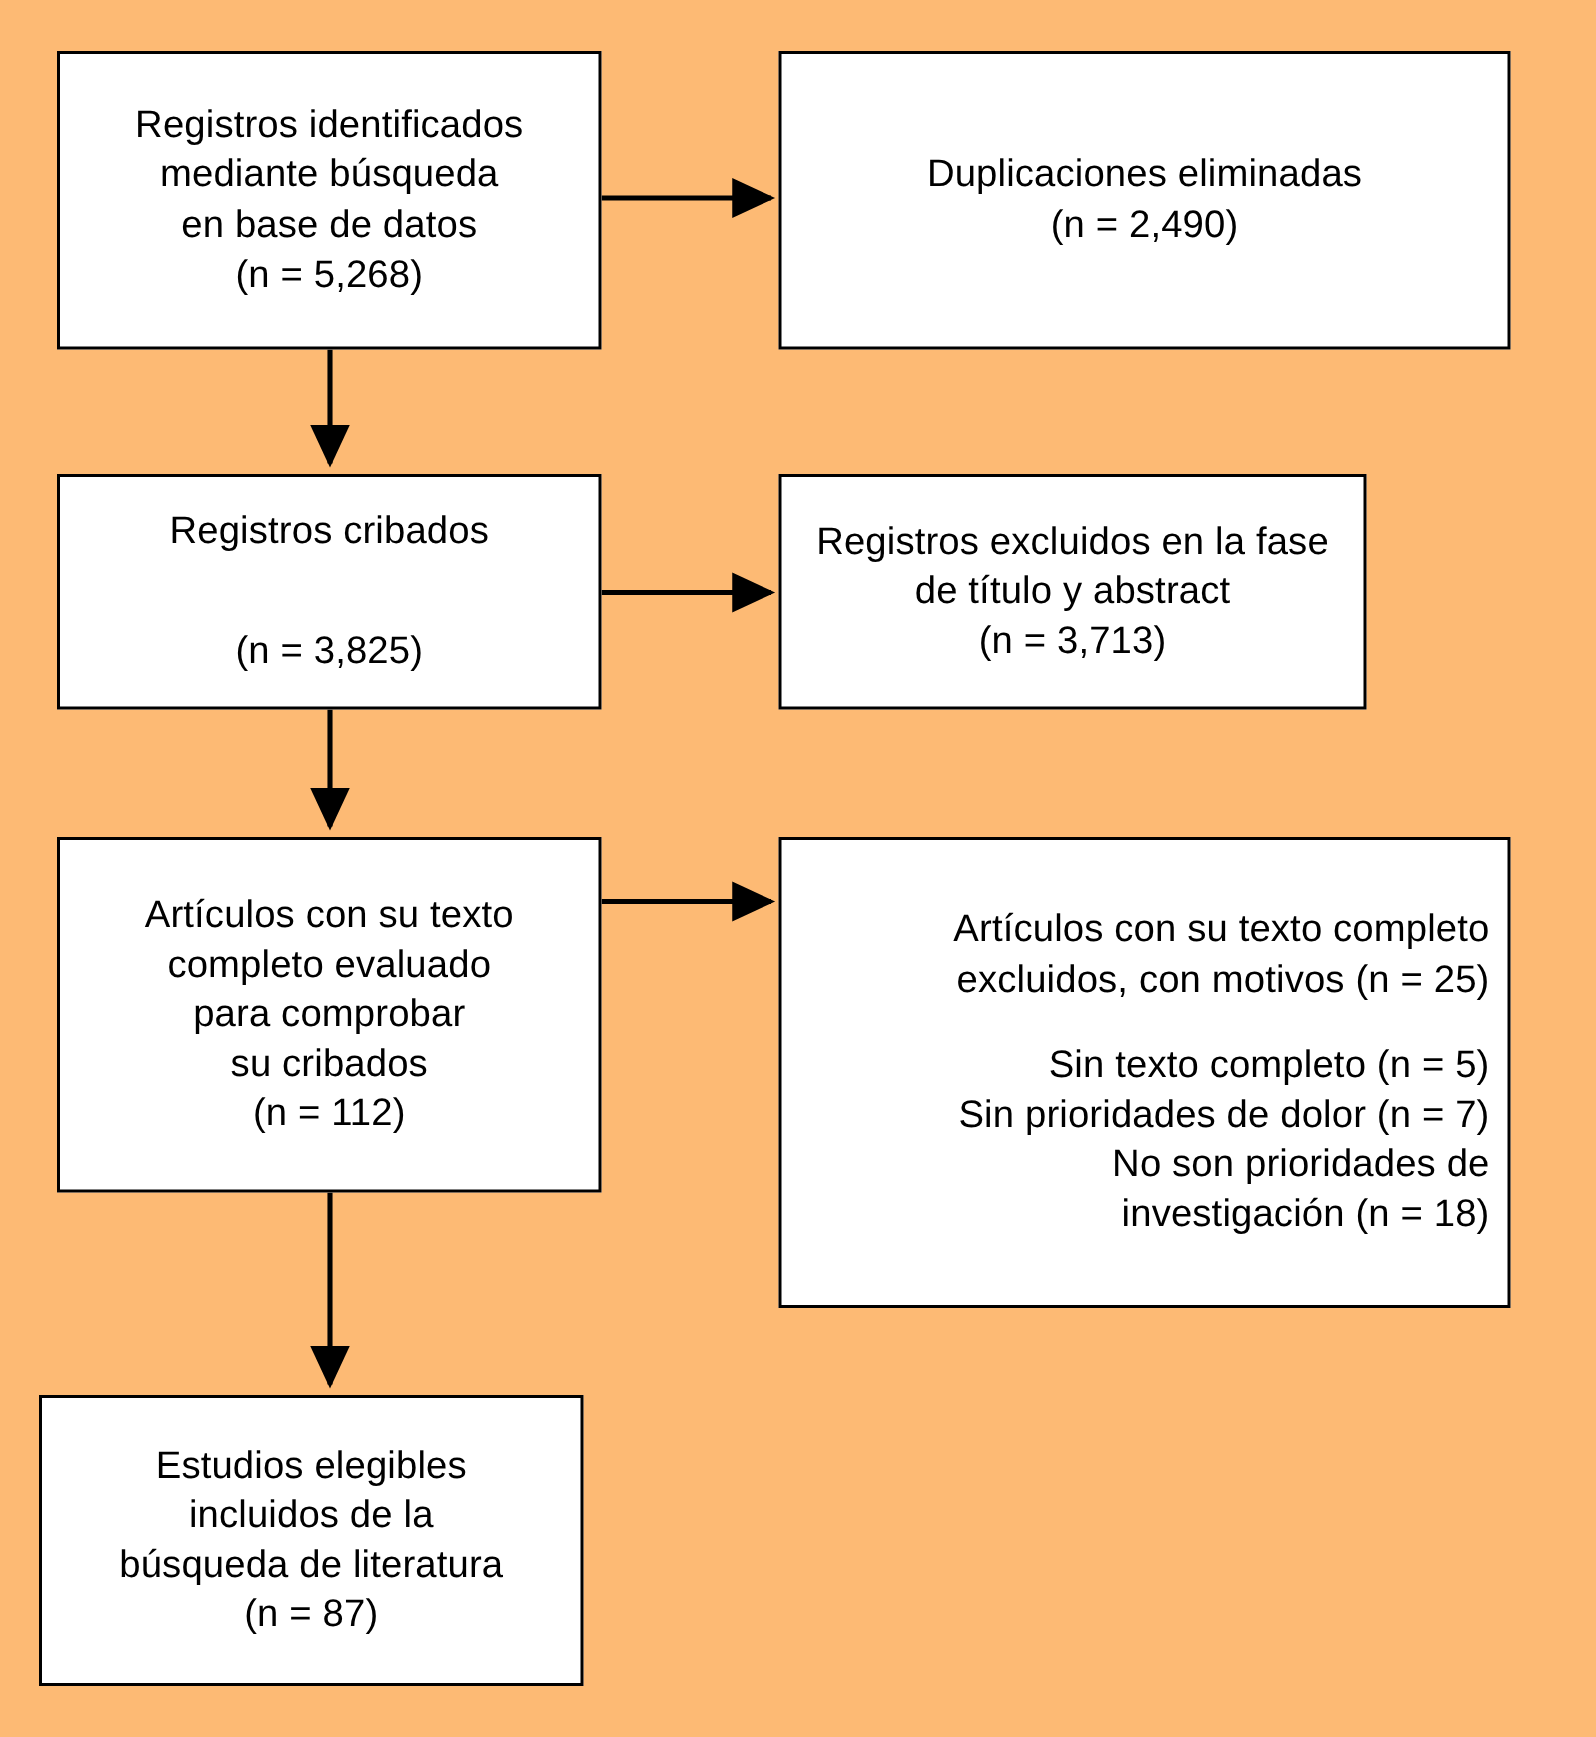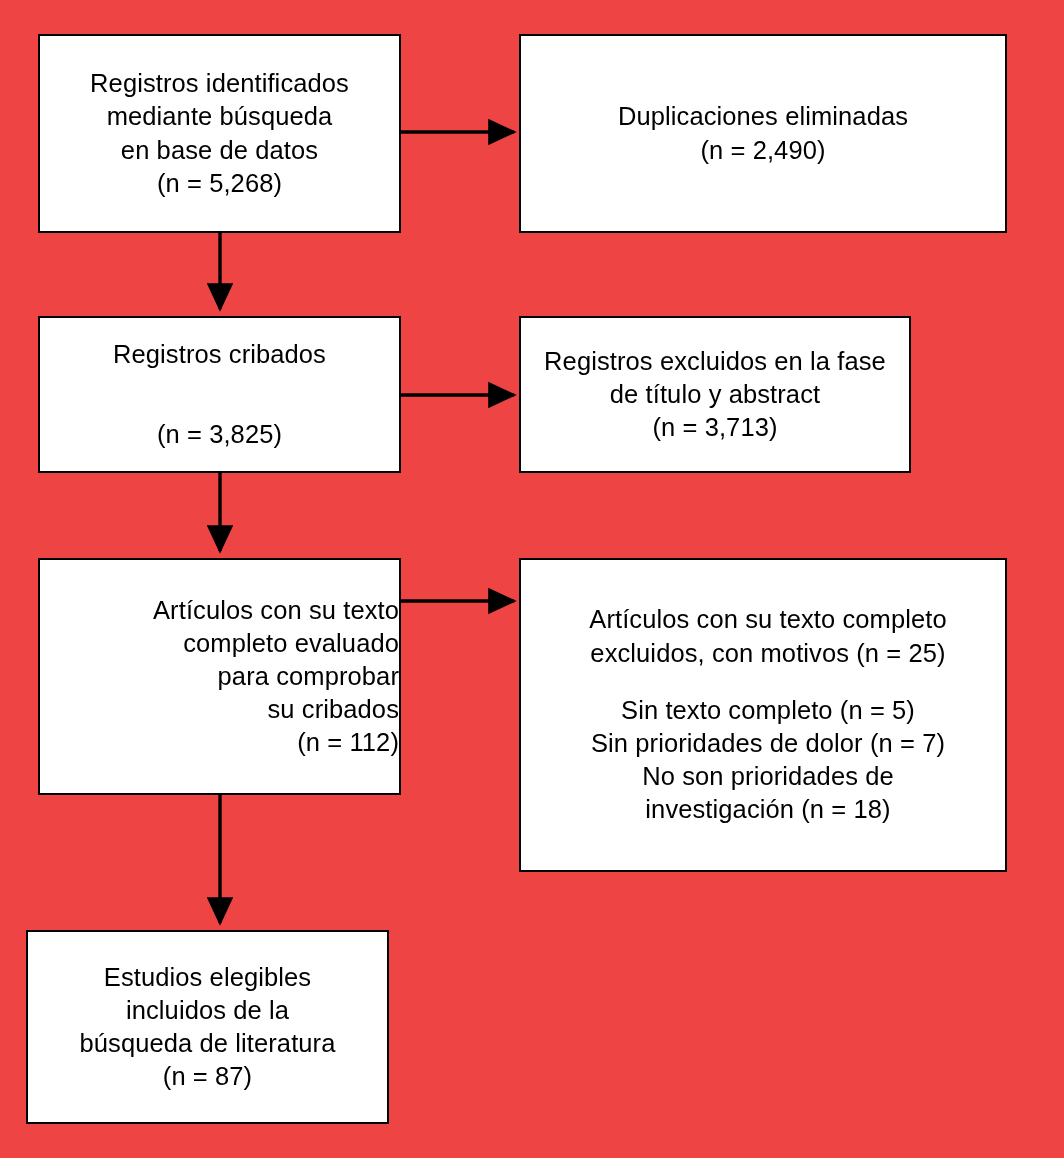--- a/index.html
+++ b/index.html
@@ -9,21 +9,21 @@
     background: #ffffff;
   }
   body {
     font-family: "Liberation Sans", "DejaVu Sans", sans-serif;
     color: #000000;
   }
   #diagram-canvas {
     position: relative;
     width: 1064px;
     height: 1158px;
-    background: #ef4444;
+    background: #fdba74;
     overflow: hidden;
   }
   #connector-layer {
     position: absolute;
     left: 0;
     top: 0;
     width: 1064px;
     height: 1158px;
     pointer-events: none;
   }
@@ -37,21 +37,21 @@
     justify-content: center;
     font-size: 25.5px;
     line-height: 1.30;
     letter-spacing: 0.1px;
   }
   .flow-box.center-text {
     align-items: center;
     text-align: center;
   }
   .flow-box.left-text {
-    align-items: center;
+    align-items: flex-end;
     text-align: left;
     padding-left: 22px;
     padding-right: 12px;
   }
   .box-line {
     display: block;
     white-space: pre;
   }
   .box-line.spacer {
     height: 0.95em;
@@ -98,21 +98,21 @@
     <span class="box-line">Registros cribados</span>
     <span class="box-line">(n = 3,825)</span>
   </div>
 
   <div class="flow-box center-text" style="left:519px; top:316px; width:392px; height:157px;">
     <span class="box-line">Registros excluidos en la fase</span>
     <span class="box-line">de título y abstract</span>
     <span class="box-line">(n = 3,713)</span>
   </div>
 
-  <div class="flow-box center-text" style="left:38px; top:558px; width:363px; height:237px;align-items:flex-end;">
+  <div class="flow-box center-text" style="left:38px; top:558px; width:363px; height:237px;">
     <span class="box-line">Artículos con su texto</span>
     <span class="box-line">completo evaluado</span>
     <span class="box-line">para comprobar</span>
     <span class="box-line">su cribados</span>
     <span class="box-line">(n = 112)</span>
   </div>
 
   <div class="flow-box left-text" style="left:519px; top:558px; width:488px; height:314px;">
     <span class="box-line">Artículos con su texto completo</span>
     <span class="box-line">excluidos, con motivos (n = 25)</span>

